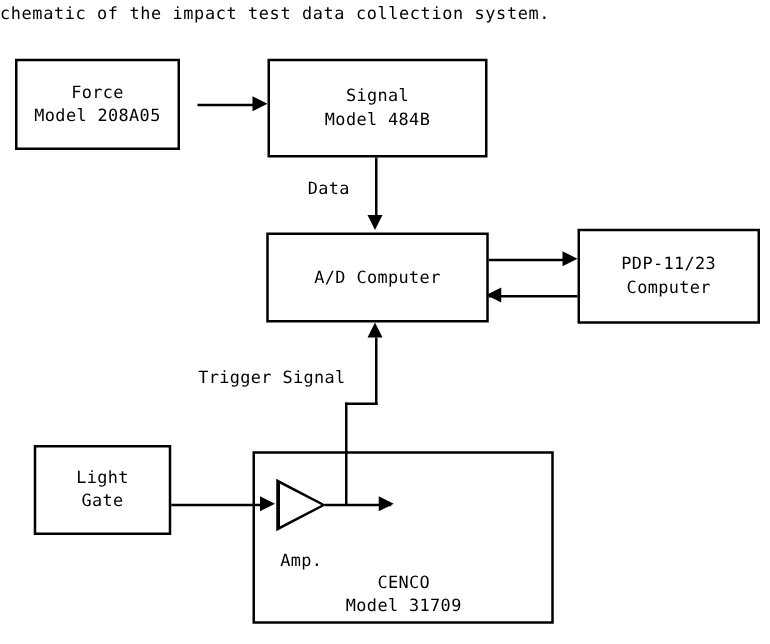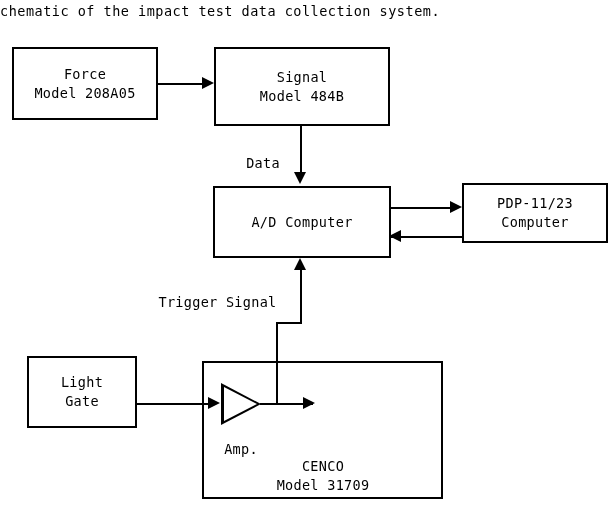--- a/index.html
+++ b/index.html
@@ -110,48 +110,48 @@
     border-left: 33px solid #ffffff;
   }
 </style>
 </head>
 <body>
 
 <div id="page">
 
   <div class="caption">chematic of the impact test data collection system.</div>
 
-  <div class="box" style="left:12px; top:47px; width:146px; height:73px;">
+  <div class="box" style="left:12px; top:47px; width:132px; height:73px;">
     <div>Force</div>
     <div>Model 208A05</div>
   </div>
 
   <div class="hline" style="left:158px; top:83px; width:46px;"></div>
   <div class="arrowhead arrow-right" style="left:202px; top:77px;"></div>
 
   <div class="box" style="left:214px; top:47px; width:176px; height:79px;">
     <div>Signal</div>
     <div>Model 484B</div>
   </div>
 
   <div class="vline" style="left:300px; top:126px; height:48px;"></div>
   <div class="arrowhead arrow-down" style="left:294px; top:172px;"></div>
-  <div class="freetext" style="left:233px; top:154px; width:60px;">Data</div>
+  <div class="freetext" style="left:233px; top:142px; width:60px;">Data</div>
 
   <div class="box" style="left:213px; top:186px; width:178px; height:72px;">
     <div>A/D Computer</div>
   </div>
 
   <div class="hline" style="left:391px; top:207px; width:62px;"></div>
   <div class="arrowhead arrow-right" style="left:450px; top:201px;"></div>
 
   <div class="hline" style="left:391px; top:236px; width:72px;"></div>
   <div class="arrowhead arrow-left" style="left:389px; top:230px;"></div>
 
-  <div class="box" style="left:462px; top:183px; width:146px; height:60px;">
+  <div class="box" style="left:462px; top:183px; width:146px; height:76px;">
     <div>PDP-11/23</div>
     <div>Computer</div>
   </div>
 
   <div class="vline" style="left:276px; top:322px; height:82px;"></div>
   <div class="hline" style="left:276px; top:322px; width:26px;"></div>
   <div class="vline" style="left:300px; top:270px; height:54px;"></div>
   <div class="arrowhead arrow-up" style="left:294px; top:258px;"></div>
   <div class="freetext" style="left:155px; top:293px; width:125px;">Trigger Signal</div>
 

